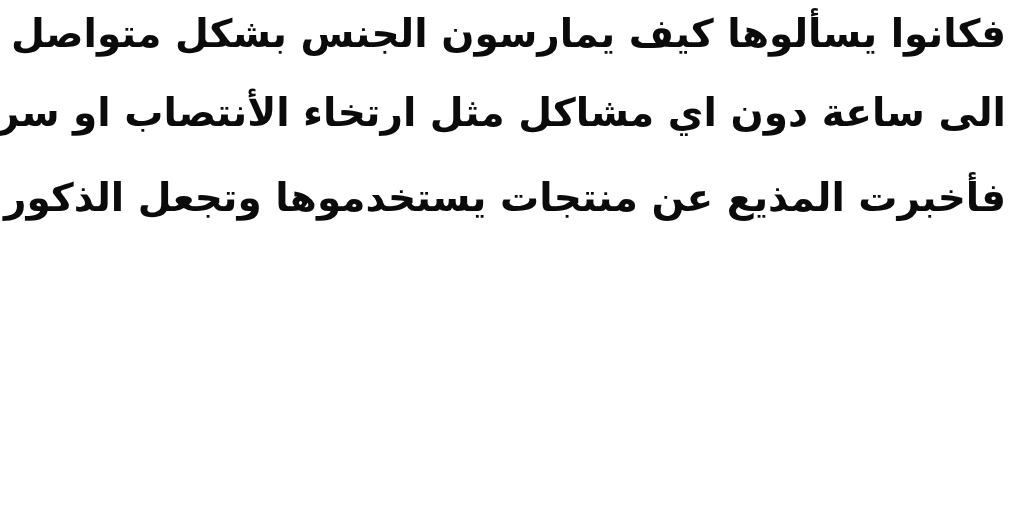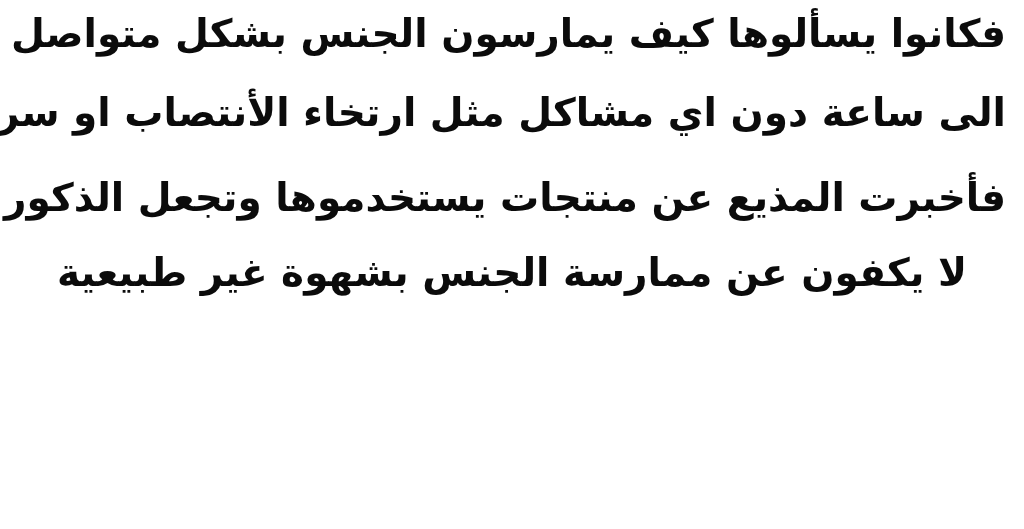--- a/index.html
+++ b/index.html
@@ -65,16 +65,15 @@
     <div class="line">فكانوا يسألوها كيف يمارسون الجنس بشكل متواصل لمدة تصل</div>
     <div class="line-gap"></div>
     <div class="line">الى ساعة دون اي مشاكل مثل ارتخاء الأنتصاب او سرعة القذف</div>
   </div>
 
   <div class="spacer-para"></div>
 
   <div class="text-block para-2">
     <div class="line">فأخبرت المذيع عن منتجات يستخدموها وتجعل الذكور مثل الأسود</div>
     <div class="line-gap-small"></div>
-    <div class="line">لا يكفون عن ممارسة الجنس بشهوة غير طبيعية</div>
   </div>
 
 </div>
 
 </body></html>

